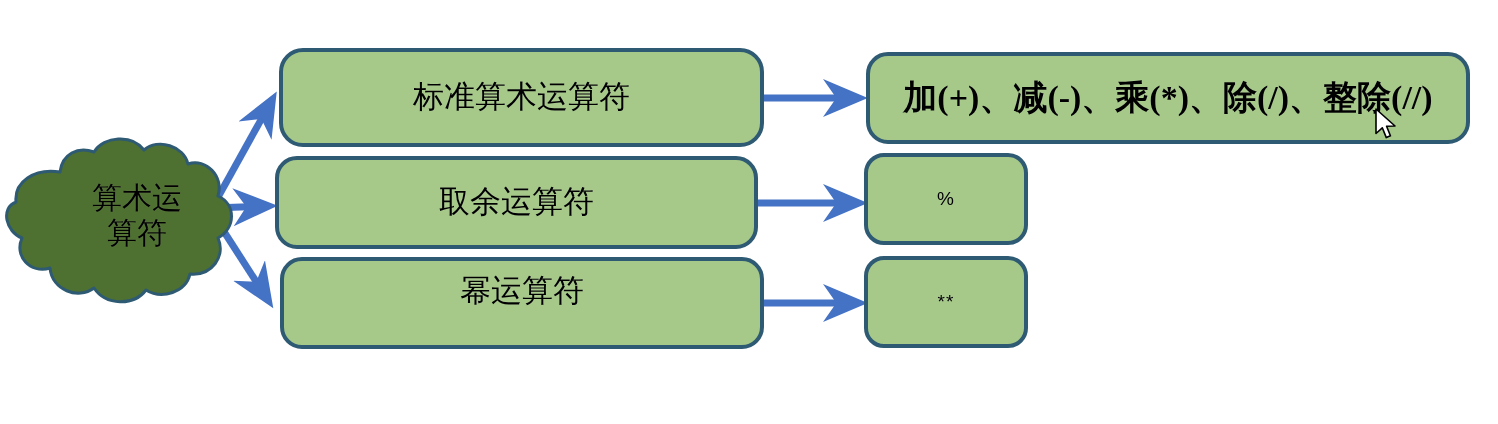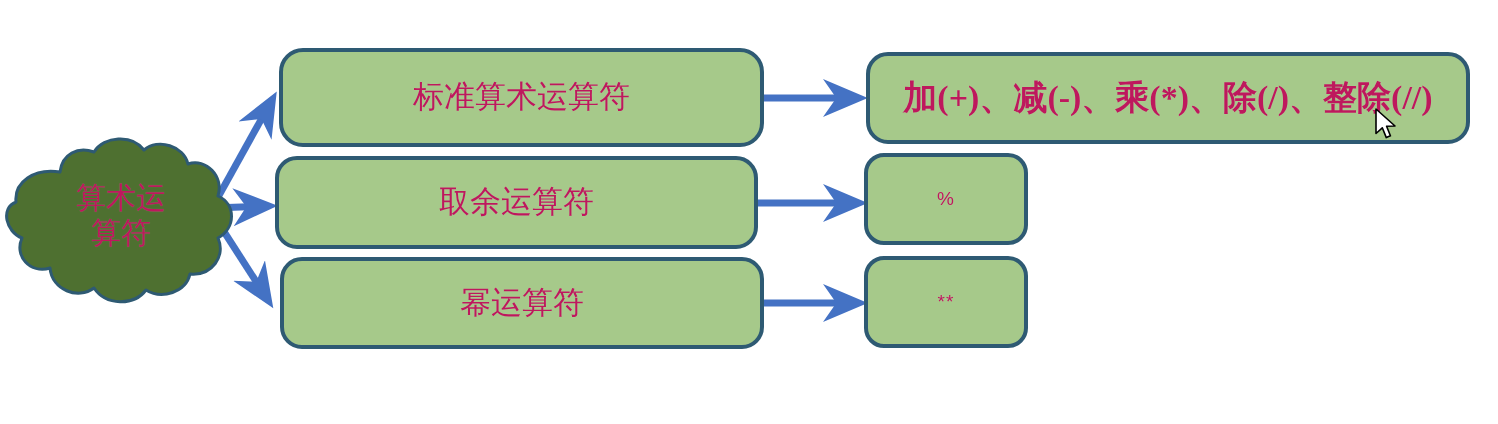--- a/index.html
+++ b/index.html
@@ -27,21 +27,21 @@
   svg.connectors { z-index: 1; }
   svg.shapes { z-index: 2; }
 
   .node-label {
     position: absolute;
     z-index: 3;
     display: flex;
     align-items: center;
     justify-content: center;
     text-align: center;
-    color: #be185d;
+    color: #000000;
     font-family: "Liberation Serif", "DejaVu Serif", serif;
     line-height: 1.18;
     white-space: pre-line;
     pointer-events: none;
     text-shadow: 0 0 1px rgba(255,255,255,0.25);
   }
   .lbl-cloud   { font-size: 30px; }
   .lbl-mid     { font-size: 31px; }
   .lbl-wide    { font-size: 34px; }
   .lbl-sym     { font-size: 19px; font-family: "Liberation Sans", sans-serif; letter-spacing: 1px;}
@@ -119,28 +119,28 @@
       <rect x="868" y="54" width="600" height="88" rx="20" ry="20" fill="#A6C98A" stroke="#2E5A73" stroke-width="4"></rect>
     </g>
     <g>
       <rect x="866" y="155" width="160" height="88" rx="18" ry="18" fill="#A6C98A" stroke="#2E5A73" stroke-width="4"></rect>
     </g>
     <g>
       <rect x="866" y="258" width="160" height="88" rx="18" ry="18" fill="#A6C98A" stroke="#2E5A73" stroke-width="4"></rect>
     </g>
   </svg>
 
-  <div class="node-label lbl-cloud" style="left:16px; top:160px; width:210px; height:110px;">算术运
+  <div class="node-label lbl-cloud" style="left:32px; top:160px; width:210px; height:110px;">算术运
 算符</div>
 
   <div class="node-label lbl-mid" style="left:281px; top:50px; width:481px; height:95px;">标准算术运算符</div>
 
   <div class="node-label lbl-mid" style="left:277px; top:158px; width:479px; height:89px;">取余运算符</div>
 
-  <div class="node-label lbl-mid" style="left:282px; top:259px; width:480px; height:88px;">幂运算符</div>
+  <div class="node-label lbl-mid" style="left:282px; top:247px; width:480px; height:88px;">幂运算符</div>
 
   <div class="node-label lbl-wide" style="left:868px; top:54px; width:600px; height:88px;font-weight:bold;">加(+)、减(-)、乘(*)、除(/)、整除(//)</div>
 
   <div class="node-label lbl-sym" style="left:866px; top:155px; width:160px; height:88px;">%</div>
 
   <div class="node-label lbl-sym" style="left:866px; top:258px; width:160px; height:88px;">**</div>
 
   <svg class="cursor" id="mouse-cursor" viewBox="0 0 26 34" style="left: 1374px; top: 108px;">
     <path d="M2,1 L2,25.5 L8.3,19.8 L12.3,29.6 L16.4,27.8 L12.6,18.3 L21,18 Z" fill="#ffffff" stroke="#000000" stroke-width="1.6" stroke-linejoin="round"></path>
   </svg>

